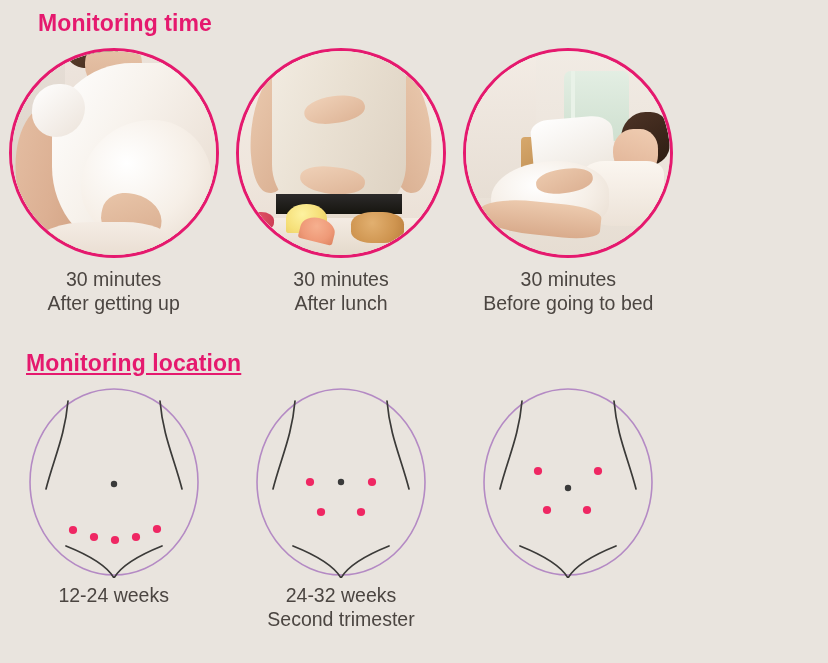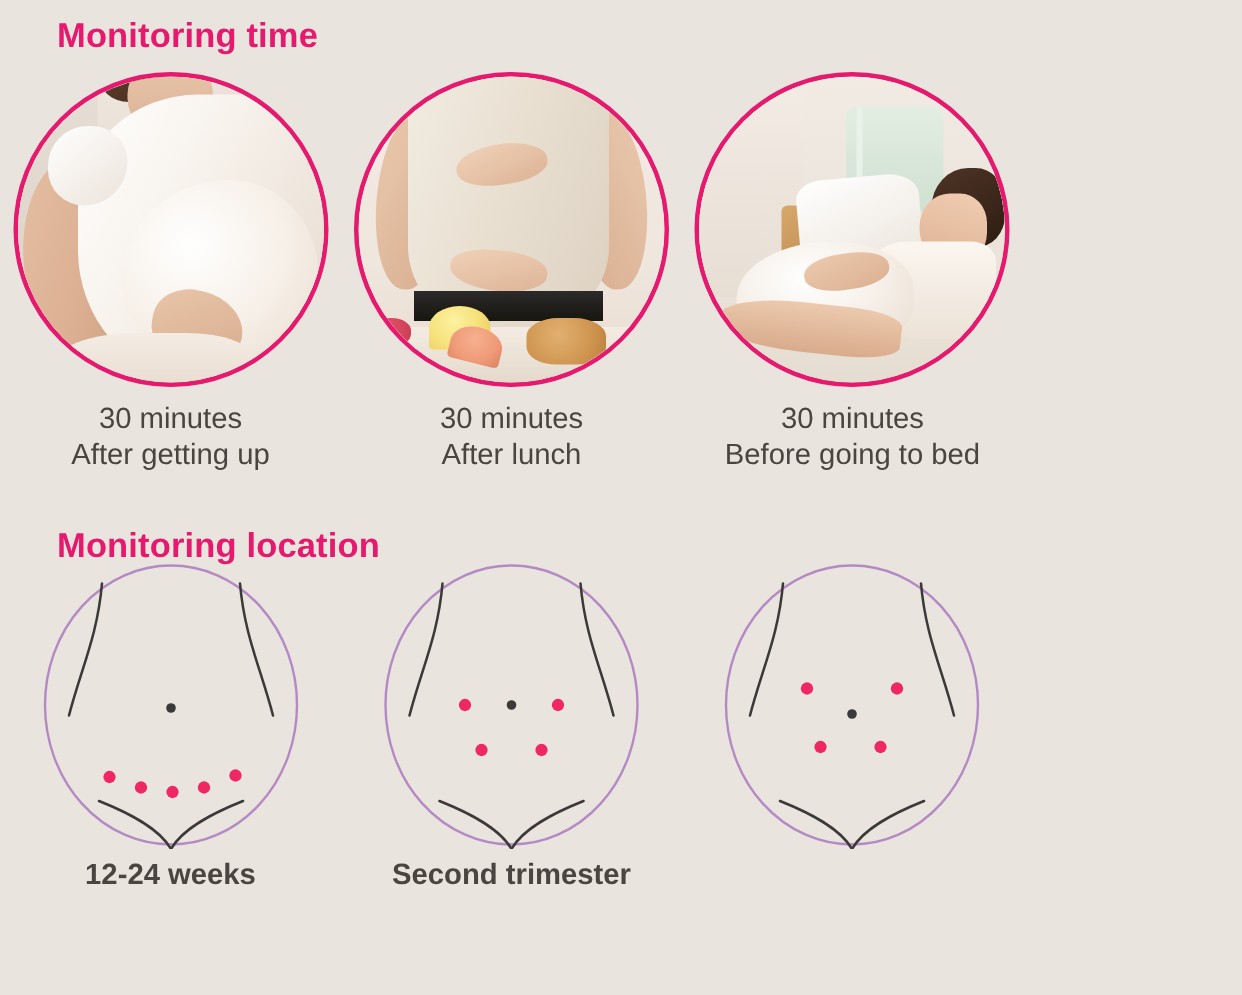--- a/index.html
+++ b/index.html
@@ -17,31 +17,31 @@
 
   .section-title {
     color: #e5196e;
     font-size: 23px;
     font-weight: 700;
     letter-spacing: 0.1px;
     line-height: 1;
     white-space: nowrap;
   }
   #title-time  { position: absolute; left: 38px; top: 12px; }
-  #title-loc   { position: absolute; left: 38px; top: 352px; }
+  #title-loc   { position: absolute; left: 26px; top: 352px; text-decoration: underline; }
 
   
   .row {
     position: absolute;
     left: 0;
     width: 682px;
     display: flex;
   }
   #row-photos { top: 48px; }
-  #row-diagrams { top: 376px; font-weight: bold; }
+  #row-diagrams { top: 388px; }
 
   .cell {
     width: 276px;
     display: flex;
     flex-direction: column;
     align-items: center;
   }
 
   
   .photo-circle {
@@ -295,20 +295,21 @@
         <g id="dots-1">
             <circle cx="73" cy="94" r="4.1" fill="#ef2763"></circle>
             <circle cx="135" cy="94" r="4.1" fill="#ef2763"></circle>
             <circle cx="84" cy="124" r="4.1" fill="#ef2763"></circle>
             <circle cx="124" cy="124" r="4.1" fill="#ef2763"></circle>
           </g>
         <circle class="navel" r="3.2" fill="#3a3a3a" id="navel-1" cx="104" cy="94"></circle>
       </svg>
     </div>
     <div class="diagram-caption">
+      <div>24-32 weeks</div>
       <div>Second trimester</div>
     </div>
   </div>
 
   <div class="cell">
     <div class="diagram-wrap">
       <svg width="208" height="190" viewBox="0 0 208 190">
         <ellipse cx="104" cy="94" rx="84" ry="93" fill="none" stroke="#b48ac4" stroke-width="1.6"></ellipse>
         <path d="M58 13 C 55 48, 44 70, 36 101" fill="none" stroke="#3b3a38" stroke-width="1.7" stroke-linecap="round"></path>
         <path d="M150 13 C 153 48, 164 70, 172 101" fill="none" stroke="#3b3a38" stroke-width="1.7" stroke-linecap="round"></path>

